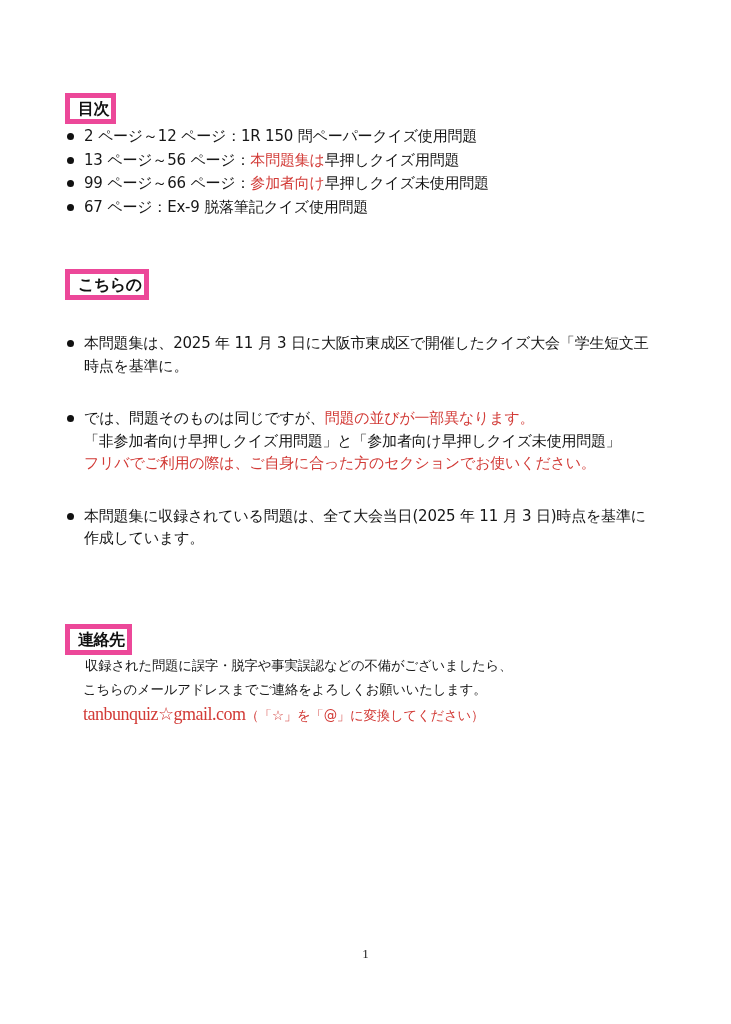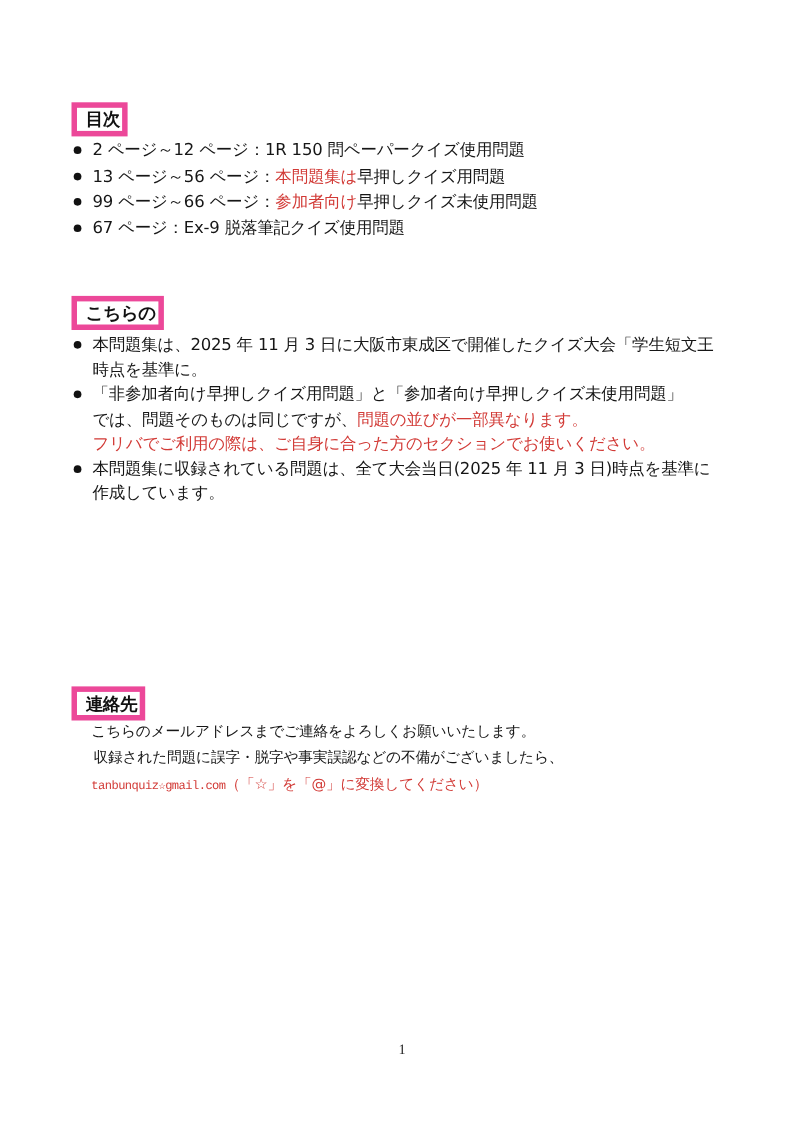--- a/index.html
+++ b/index.html
@@ -53,35 +53,35 @@
       width: 7px;
       height: 7px;
       border-radius: 50%;
       background: #111;
     }
     .red { color: #d23a36; }
     .line { display: block; white-space: nowrap; }
     .toc-list { top: 125px; }
     .toc-list .bullet-item { line-height: 23.5px; }
     .notes-list { top: 302px; }
-    .notes-list .bullet-item { line-height: 22.5px; }
+    .notes-list .bullet-item { line-height: 22.5px; margin-top: 30px; }
     .contact-body {
       position: absolute;
       left: 83px;
       top: 654px;
       font-size: 13.4px;
       line-height: 24px;
       color: #161616;
       letter-spacing: -0.2px;
     }
     .contact-body .line { white-space: nowrap; }
     .email-line { color: #d23a36; }
     .email-addr {
-      font-family: Liberation Mono, monospace;
-      font-size: 11px;
+      font-family: Liberation Serif, serif;
+      font-size: 18px;
       letter-spacing: -0.5px;
     }
     .page-number {
       position: absolute;
       left: 0;
       width: 731px;
       top: 946px;
       text-align: center;
       font-family: "Liberation Serif", "DejaVu Serif", serif;
       font-size: 13px;
@@ -115,33 +115,33 @@
 
   <div class="section-heading" style="top:269px;">こちらの</div>
   <ul class="bullet-list notes-list">
     <li class="bullet-item">
       <span class="bullet-dot"></span>
       <span class="line">本問題集は、2025 年 11 月 3 日に大阪市東成区で開催したクイズ大会「学生短文王</span>
       <span class="line">時点を基準に。</span>
     </li>
     <li class="bullet-item">
       <span class="bullet-dot"></span>
+      <span class="line"><span>では、問題そのものは同じですが、</span><span class="red">問題の並びが一部異なります。</span></span>
       <span class="line">「非参加者向け早押しクイズ用問題」と「参加者向け早押しクイズ未使用問題」</span>
-      <span class="line"><span>では、問題そのものは同じですが、</span><span class="red">問題の並びが一部異なります。</span></span>
       <span class="line red">フリバでご利用の際は、ご自身に合った方のセクションでお使いください。</span>
     </li>
     <li class="bullet-item">
       <span class="bullet-dot"></span>
       <span class="line">本問題集に収録されている問題は、全て大会当日(2025 年 11 月 3 日)時点を基準に</span>
       <span class="line">作成しています。</span>
     </li>
   </ul>
 
   <div class="section-heading" style="top:624px;">連絡先</div>
   <div class="contact-body">
+    <span class="line" style="padding-left:2px;">収録された問題に誤字・脱字や事実誤認などの不備がございましたら、</span>
     <span class="line">こちらのメールアドレスまでご連絡をよろしくお願いいたします。</span>
-    <span class="line" style="padding-left:2px;">収録された問題に誤字・脱字や事実誤認などの不備がございましたら、</span>
     <span class="line email-line"><span class="email-addr">tanbunquiz☆gmail.com</span><span>（「☆」を「@」に変換してください）</span></span>
   </div>
 
   <div class="page-number">1</div>
 
 </div>
 
 </body></html>

